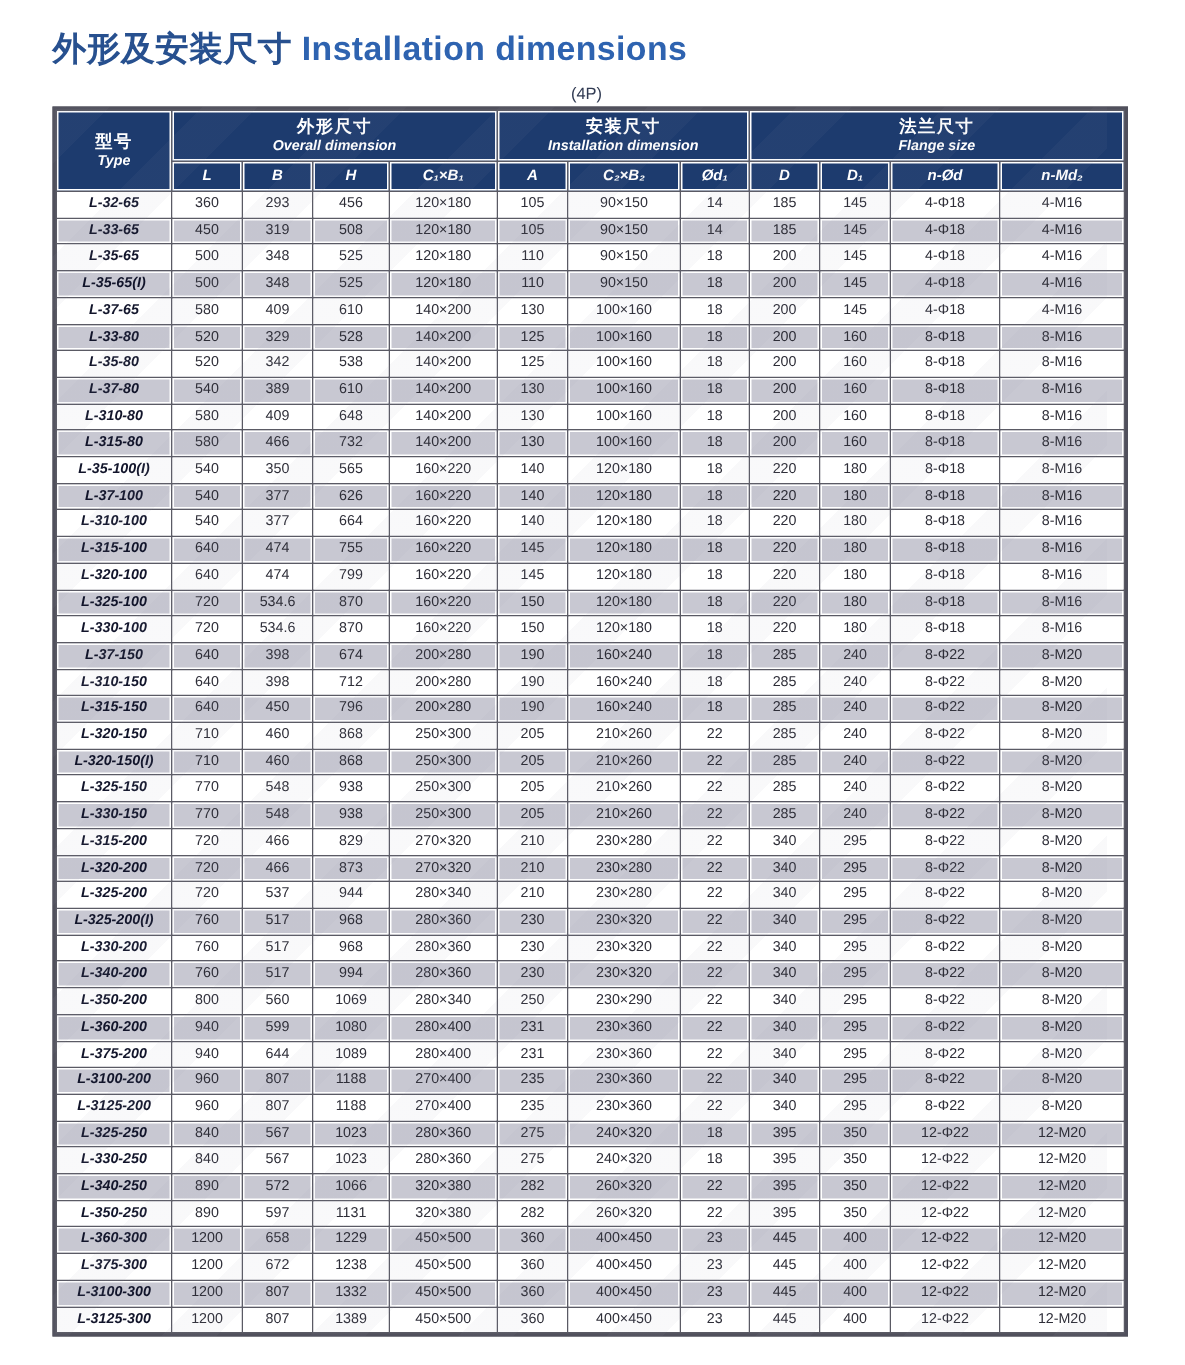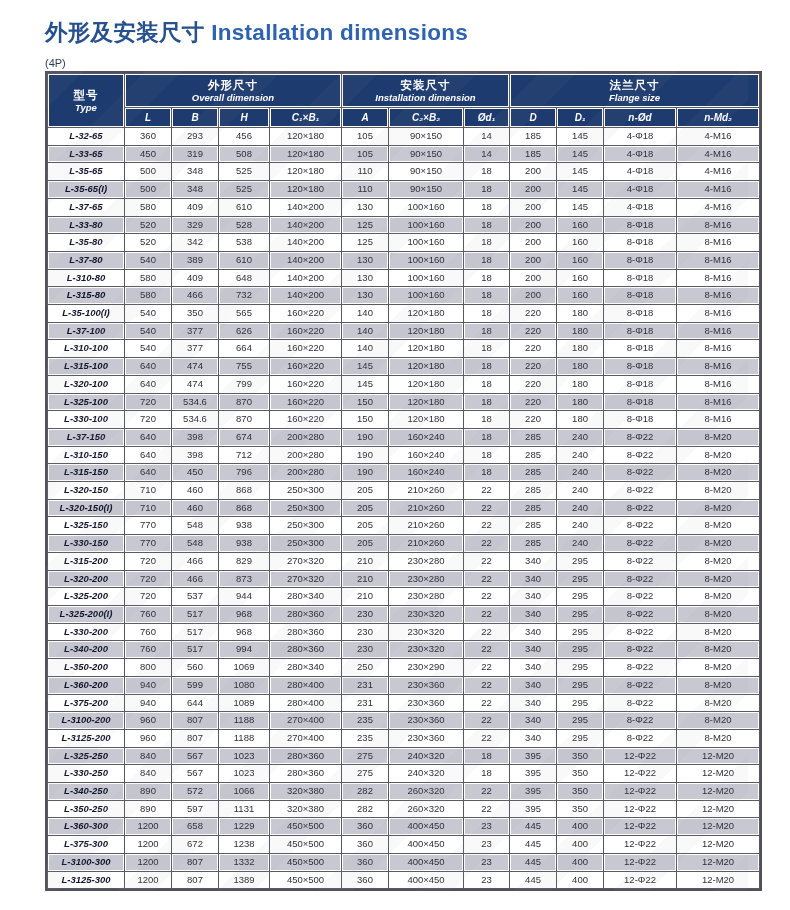--- a/index.html
+++ b/index.html
@@ -3,34 +3,34 @@
 <meta charset="utf-8">
 <style>
   html, body {
     margin: 0; padding: 0;
     width: 790px; height: 910px;
     background: #ffffff;
     overflow: hidden;
     font-family: "Liberation Sans", "DejaVu Sans", sans-serif;
   }
   .page { width: 790px; height: 910px; position: relative; }
-  .content { padding: 17px 42px 0 45px; }
+  .content { padding: 17px 42px 0 35px; }
 
   .title {
     margin: 0;
     font-size: 22.5px;
     font-weight: bold;
     letter-spacing: 0.3px;
     white-space: nowrap;
   }
   .title .zh { color: #27508f; }
   .title .en { color: #2e63b0; }
 
   .page-tag {
-    text-align: left;
+    text-align: center;
     font-size: 11px;
     color: #303a52;
     margin: 9px 1px 2px 0;
   }
 
   .table-wrap { position: relative; width: 703px; }
   
   .table-wrap::after {
     content: "";
     position: absolute; inset: 0;

